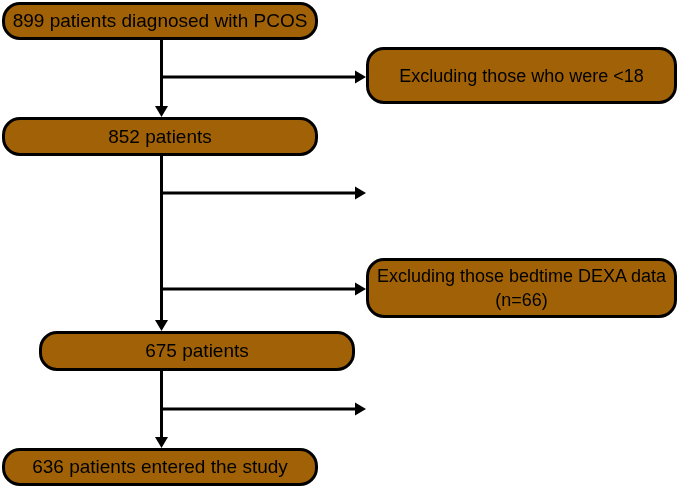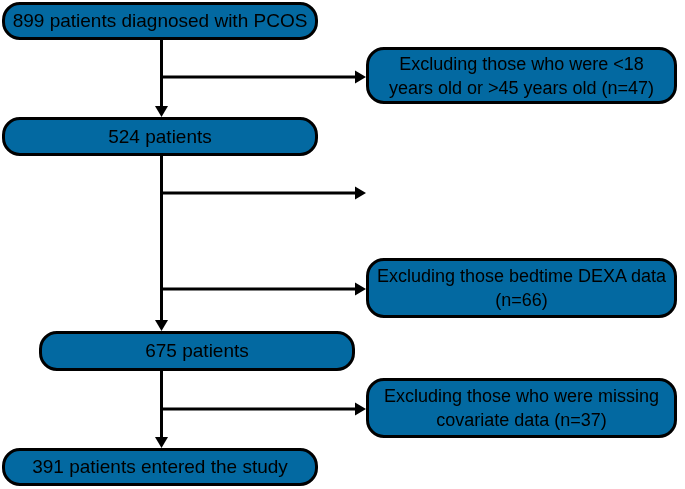--- a/index.html
+++ b/index.html
@@ -14,21 +14,21 @@
   svg.connectors {
     position: absolute;
     left: 0; top: 0;
     width: 685px; height: 489px;
   }
   .box {
     position: absolute;
     box-sizing: border-box;
     border: 3px solid #000000;
     border-radius: 18px;
-    background: #0369a1;
+    background: #a16207;
     color: #000000;
     display: flex;
     flex-direction: column;
     align-items: center;
     justify-content: center;
     text-align: center;
   }
   .left-box {
     left: 2px;
     width: 316px;
@@ -88,39 +88,34 @@
       <polygon points="355,402.5 355,415.5 366,409" fill="#000000"></polygon>
     </g>
   </svg>
 
   <div id="b1" class="box left-box">
     <span>899 patients diagnosed with PCOS</span>
   </div>
 
   <div id="e1" class="box right-box">
     <span>Excluding those who were &lt;18</span>
-    <span>years old or &gt;45 years old (n=47)</span>
   </div>
 
   <div id="b2" class="box left-box">
-    <span>524 patients</span>
+    <span>852 patients</span>
   </div>
 
 
   <div id="e3" class="box right-box">
     <span>Excluding those bedtime DEXA data</span>
     <span>(n=66)</span>
   </div>
 
   <div id="b3" class="box left-box">
     <span>675 patients</span>
   </div>
 
-  <div id="e4" class="box right-box">
-    <span>Excluding those who were missing</span>
-    <span>covariate data (n=37)</span>
-  </div>
 
   <div id="b4" class="box left-box">
-    <span>391 patients entered the study</span>
+    <span>636 patients entered the study</span>
   </div>
 
 </div>
 
 </body></html>

